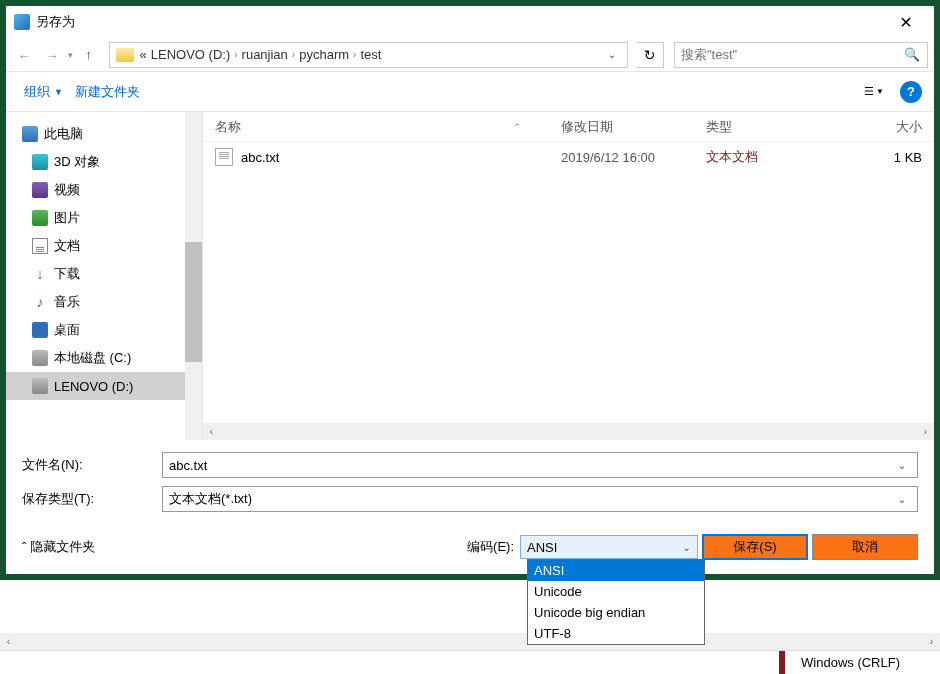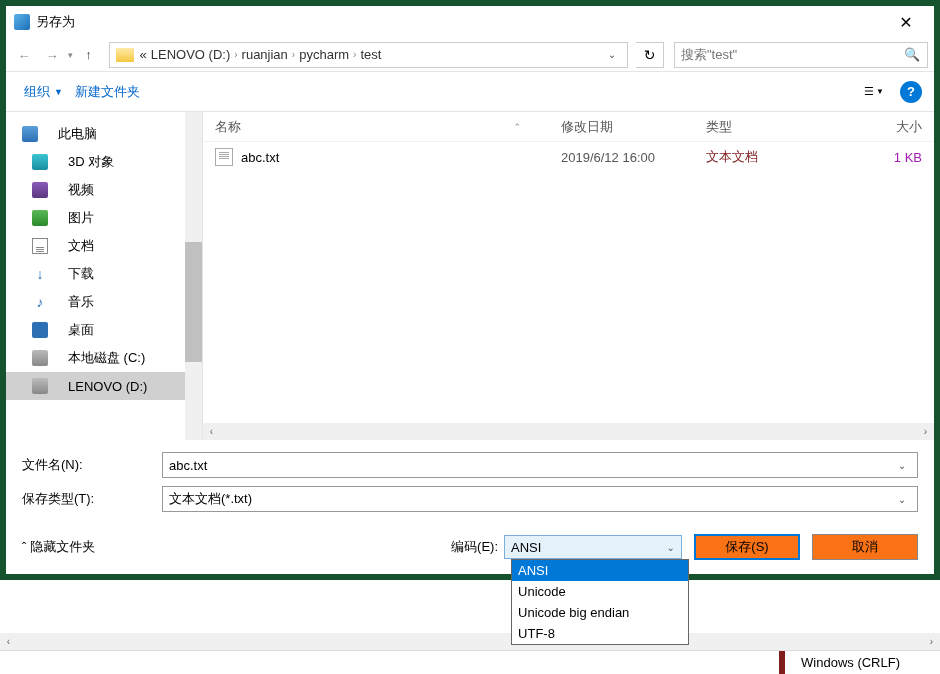--- a/index.html
+++ b/index.html
@@ -26,21 +26,21 @@
     .toolbar { height: 40px; display: flex; align-items: center; padding: 0 12px; border-bottom: 1px solid #e5e5e5; }
     .tool-btn { color: #0066cc; cursor: pointer; display: flex; align-items: center; gap: 4px; padding: 4px 6px; }
     .tool-right { margin-left: auto; display: flex; align-items: center; gap: 8px; }
     .view-btn { width: 36px; height: 26px; border: 1px solid transparent; display: flex; align-items: center; justify-content: center; cursor: pointer; gap: 2px; }
     .help-btn { width: 22px; height: 22px; border-radius: 50%; background: #0078d7; color: #fff; display: flex; align-items: center; justify-content: center; font-weight: bold; cursor: pointer; }
     .main { flex: 1; display: flex; overflow: hidden; }
     .sidebar { width: 196px; overflow-y: auto; position: relative; }
     .sidebar-scroll { position: absolute; right: 0; top: 0; width: 17px; height: 100%; background: #f0f0f0; }
     .sidebar-thumb { position: absolute; right: 0; top: 130px; width: 17px; height: 120px; background: #c0c0c0; }
     .sidebar-inner { width: 179px; padding-top: 8px; }
-    .tree-item { height: 28px; display: flex; align-items: center; padding-left: 26px; gap: 20px; cursor: pointer; }
+    .tree-item { height: 28px; display: flex; align-items: center; padding-left: 26px; gap: 6px; cursor: pointer; }
     .tree-item.root { padding-left: 16px; font-weight: normal; }
     .tree-item.selected { background: #d0d0d0; }
     .ti-icon { width: 16px; height: 16px; display: flex; align-items: center; justify-content: center; }
     .ic-pc { background: linear-gradient(#5aa0d8, #2c6fb5); border-radius: 2px; }
     .ic-3d { background: linear-gradient(#3cc4d4, #1a8fa0); border-radius: 2px; }
     .ic-video { background: linear-gradient(#8a5cb8, #5a3680); border-radius: 2px; }
     .ic-pic { background: linear-gradient(#58b858, #2c8a2c); border-radius: 2px; }
     .ic-doc { background: #fff; border: 1px solid #888; }
     .ic-doc::before { content: ""; display: block; width: 8px; height: 1px; background: #888; margin: 3px auto 1px; box-shadow: 0 2px 0 #888, 0 4px 0 #888; }
     .ic-dl { color: #2c6fb5; font-size: 14px; }
@@ -54,33 +54,33 @@
     .col-type { width: 148px; }
     .col-size { width: 68px; text-align: right; }
     .sort-ind { font-size: 9px; color: #888; margin-left: auto; margin-right: 40px; }
     .file-list { flex: 1; overflow: auto; }
     .file-row { height: 30px; display: flex; align-items: center; padding: 0 12px; cursor: pointer; }
     .file-icon { width: 18px; height: 18px; margin-right: 8px; background: #fff; border: 1px solid #aaa; position: relative; }
     .file-icon::before { content: ""; display: block; width: 10px; height: 1px; background: #aaa; margin: 3px auto 1px; box-shadow: 0 2px 0 #aaa, 0 4px 0 #aaa, 0 6px 0 #aaa; }
     .fr-name { flex: 1; }
     .fr-date { width: 145px; color: #555; }
     .fr-type { width: 148px; color: #7f1d1d; }
-    .fr-size { width: 68px; text-align: right; color: #a21caf; }
+    .fr-size { width: 68px; text-align: right; color: #000000; }
     .hscroll { height: 17px; background: #f0f0f0; display: flex; align-items: center; }
     .hscroll-arrow { width: 17px; height: 17px; display: flex; align-items: center; justify-content: center; color: #666; font-size: 10px; cursor: pointer; }
     .hscroll-track { flex: 1; }
     .bottom-form { padding: 12px 16px 0 16px; }
     .form-row { display: flex; align-items: center; margin-bottom: 8px; }
     .form-label { width: 140px; text-align: left; padding-right: 8px; }
     .form-field { flex: 1; height: 26px; border: 1px solid #999; padding: 0 6px; display: flex; align-items: center; }
     .form-field input { border: none; outline: none; flex: 1; font-size: 13px; }
     .form-drop { width: 18px; text-align: center; color: #555; font-size: 10px; cursor: pointer; }
     .action-row { display: flex; align-items: center; padding: 14px 16px; }
     .hide-folders { display: flex; align-items: center; gap: 4px; cursor: pointer; }
-    .action-right { margin-left: auto; display: flex; align-items: center; gap: 12px; }
+    .action-right { margin-left: auto; display: flex; align-items: center; gap: 4px; }
     .encoding-wrap { display: flex; align-items: center; gap: 6px; position: relative; }
     .encoding-select { width: 178px; height: 24px; border: 1px solid #7aafdb; background: #e6f2fb; display: flex; align-items: center; padding: 0 6px; cursor: pointer; }
     .encoding-drop { margin-left: auto; font-size: 10px; color: #555; }
     .encoding-menu { position: absolute; top: 24px; left: 60px; width: 178px; border: 1px solid #666; background: #fff; z-index: 100; }
     .enc-opt { height: 21px; display: flex; align-items: center; padding: 0 6px; cursor: pointer; }
     .enc-opt.selected { background: #0078d7; color: #fff; }
     .btn { width: 106px; height: 26px; border: 1px solid #888; background: #f97316; display: flex; align-items: center; justify-content: center; cursor: pointer; }
     .btn.primary { border: 2px solid #0078d7; }
     .status-bar { position: absolute; bottom: 0; left: 0; right: 0; height: 24px; border-top: 1px solid #ddd; display: flex; align-items: center; }
     .status-scroll { position: absolute; bottom: 24px; left: 0; right: 0; height: 17px; background: #f0f0f0; display: flex; }

